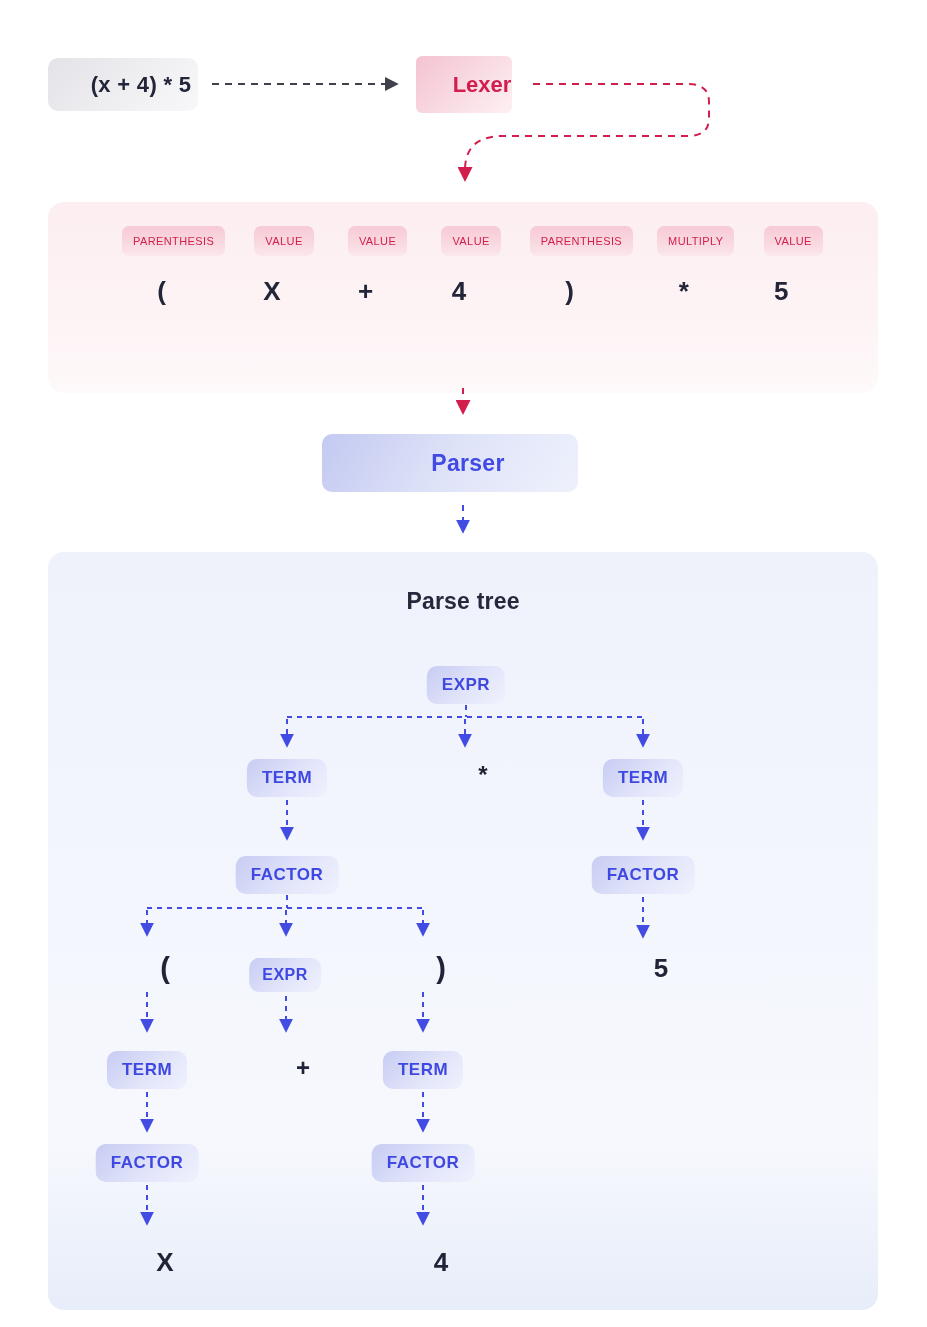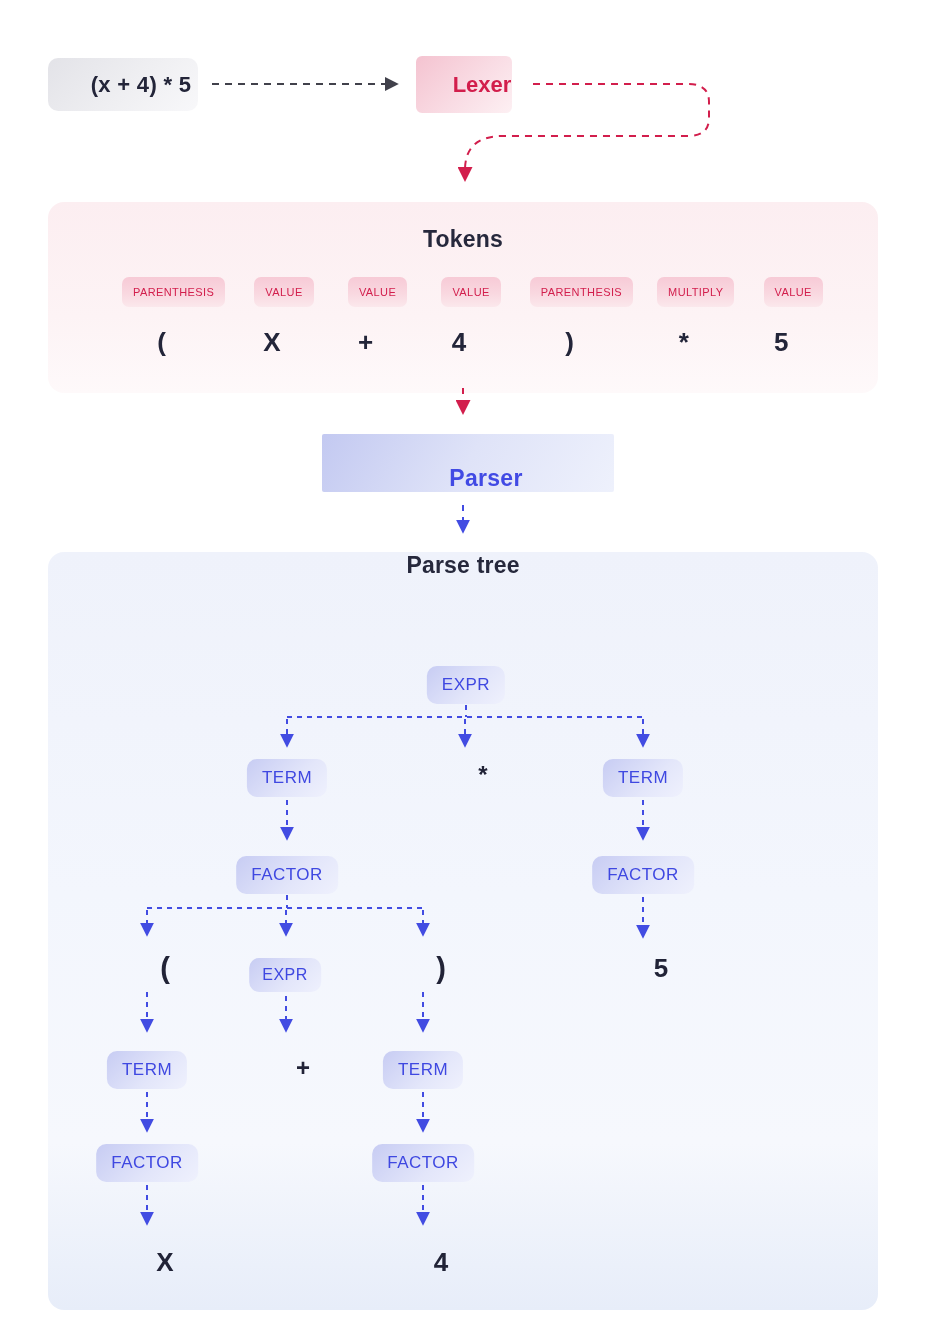--- a/index.html
+++ b/index.html
@@ -16,56 +16,56 @@
     border-radius:10px; display:flex; align-items:center; justify-content:center;
     font-size:22px; font-weight:700; color:#232539; letter-spacing:0.3px;
   }
   .lexer-box {
     left:416px; top:56px; width:96px; height:57px;
     background:linear-gradient(135deg,#f4c3d0 0%,#f9dce4 55%,#fdf0f3 100%);
     border-radius:6px; display:flex; align-items:center; justify-content:center;
     font-size:22px; font-weight:700; color:#d21e4c;
   }
   .parser-box {
-    left:322px; top:434px; width:292px; height:58px;
+    left:322px; top:434px; width:256px; height:58px;
     background:linear-gradient(120deg,#c3c9f1 0%,#dfe3f8 50%,#eef1fc 100%);
-    border-radius:2px; display:flex; align-items:flex-end; justify-content:center;
+    border-radius:10px; display:flex; align-items:center; justify-content:center;
     font-size:23px; font-weight:700; color:#414ae4; letter-spacing:0.3px;
   }
 
   
   .panel { border-radius:16px; }
   .tokens-panel {
     left:48px; top:202px; width:830px; height:191px;
     background:linear-gradient(180deg,#fceef1 0%,#fdf3f5 60%,#fef9fa 100%);
   }
   .tree-panel {
     left:48px; top:552px; width:830px; height:758px;
     background:linear-gradient(180deg,#eff2fb 0%,#f3f6fd 45%,#f6f8fd 78%,#e7edf9 100%);
   }
   .panel-title {
     text-align:center; font-size:23px; font-weight:700; color:#26283c; letter-spacing:0.2px;
   }
   .tokens-panel .panel-title { margin-top:24px; }
-  .tree-panel  .panel-title { }
+  .tree-panel  .panel-title { margin-top:36px; }
 
   
   .tok-row { display:flex; padding:0 50px; margin-top:24px; }
   .tok-col { flex:1; display:flex; flex-direction:column; align-items:center; gap:20px; }
   .chip {
     background:linear-gradient(180deg,#f7cad6 0%,#f9d8e0 55%,#fbe8ec 100%);
     color:#d21e4c; font-size:11px; font-weight:400; letter-spacing:0.4px;
     padding:9px 11px; border-radius:7px; white-space:nowrap;margin-left:24px;
   }
   .tok-char { font-size:26px; font-weight:700; color:#232539; }
 
   
   .node {
     background:linear-gradient(135deg,#c7ccf3 0%,#e3e6fa 60%,#eff1fd 100%);
-    color:#3f48e1; font-size:17px; font-weight:400; letter-spacing:0.5px;
+    color:#3f48e1; font-size:17px; font-weight:700; letter-spacing:0.5px;
     padding:9px 15px; border-radius:10px; white-space:nowrap;
   }
   .node.small { font-size:16px; padding:8px 13px; }
   .leaf { font-weight:700; color:#212337; font-size:26px; }
   .leaf.paren { font-size:29px; }
   .leaf.op { font-size:24px; }
 
   svg.wires { position:absolute; left:0; top:0; z-index:3; pointer-events:none; }
   .panel, .input-box, .lexer-box, .parser-box { position:absolute; }
   .tokens-panel, .tree-panel { z-index:1; }
@@ -76,21 +76,20 @@
 
 <div class="input-box abs">
   <span>(x + 4) * 5</span>
 </div>
 
 <div class="lexer-box abs">
   <span>Lexer</span>
 </div>
 
 <div class="panel tokens-panel">
-  <div class="panel-title">Tokens</div>
   <div class="tok-row">
     <div class="tok-col">
       <span class="chip">PARENTHESIS</span>
       <span class="tok-char">(</span>
     </div>
     <div class="tok-col">
       <span class="chip">VALUE</span>
       <span class="tok-char">X</span>
     </div>
     <div class="tok-col">

